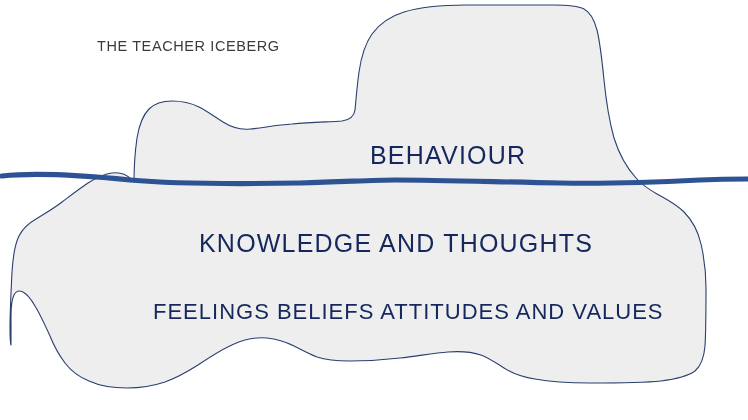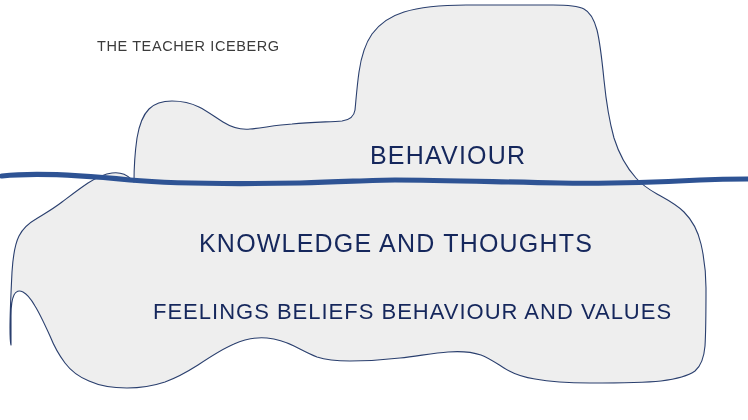--- a/index.html
+++ b/index.html
@@ -136,15 +136,15 @@
              C 610,184 660,182 700,180
              C 722,179 738,179 747,179" fill="none" stroke="#2e5394" stroke-width="5.2" stroke-linecap="round"></path>
   </svg>
 
   <div class="label" id="title-label">THE TEACHER ICEBERG</div>
 
   <div class="label" id="behaviour-label">BEHAVIOUR</div>
 
   <div class="label" id="knowledge-label">KNOWLEDGE AND THOUGHTS</div>
 
-  <div class="label" id="feelings-label">FEELINGS  BELIEFS  BEHAVIOUR AND VALUES</div>
+  <div class="label" id="feelings-label">FEELINGS  BELIEFS  ATTITUDES AND VALUES</div>
 
 </div>
 
 </body></html>

